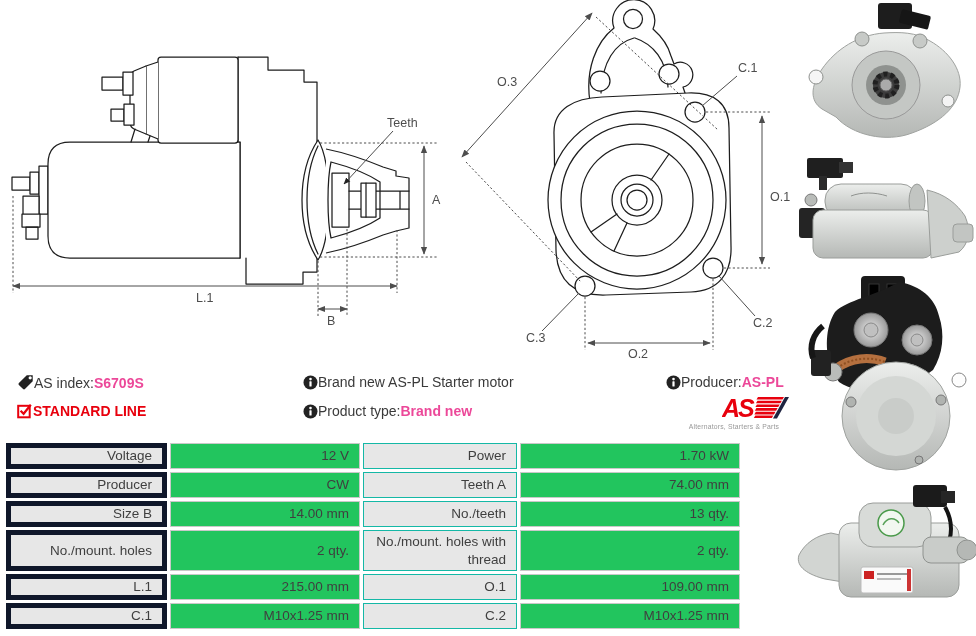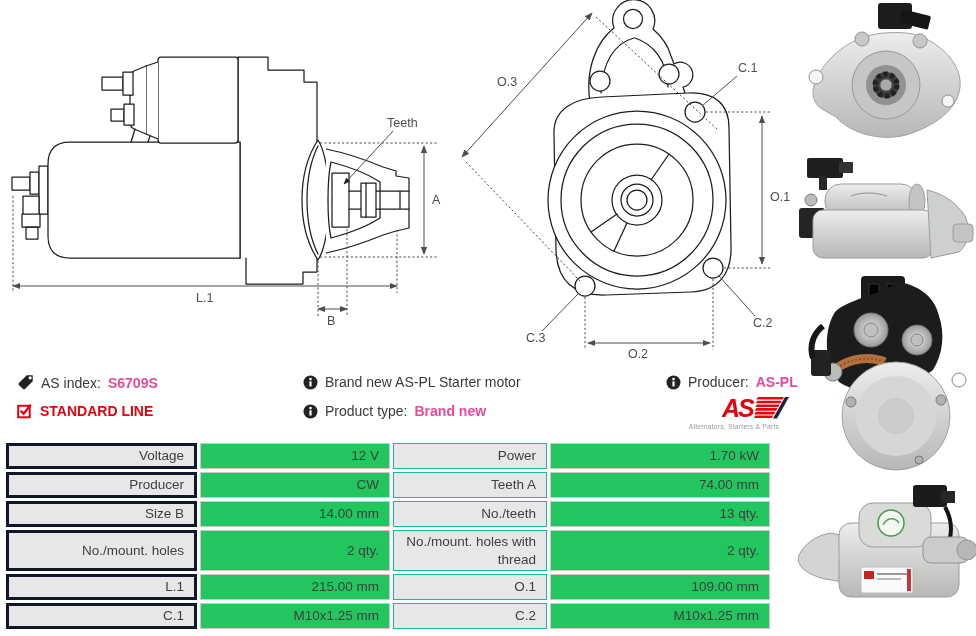--- a/index.html
+++ b/index.html
@@ -7,32 +7,32 @@
         font-family:"Liberation Sans",sans-serif;color:#3a3a3a;}
   .abs{position:absolute;}
   svg text{font-family:"Liberation Sans",sans-serif;}
   
   .ol{fill:none;stroke:#1d1d1d;stroke-width:1.25;stroke-linejoin:round;stroke-linecap:round;}
   .olw{fill:#fff;stroke:#1d1d1d;stroke-width:1.25;stroke-linejoin:round;}
   .dim{stroke:#4d4d4d;stroke-width:1;fill:none;}
   .dot{stroke-dasharray:2.2 2.2;}
   .dimtxt{font-size:12.5px;fill:#4d4d4d;}
   
-  .info-item{position:absolute;display:flex;align-items:center;gap:7px;font-size:14px;color:#3a3a3a;white-space:nowrap;}
+  .info-item{position:absolute;display:flex;align-items:center;font-size:14px;color:#3a3a3a;white-space:nowrap;}
   .info-item .strong{font-weight:bold;color:#ec4899;}
   .standard{color:var(--red,#e8000d);font-weight:bold;}
   .icon{display:inline-flex;flex:0 0 auto;}
   .tagline{position:absolute;font-size:6.8px;color:#989898;letter-spacing:.2px;text-align:center;white-space:nowrap;}
   
   .spec{position:absolute;left:6px;top:443px;}
   .spec-row{display:flex;margin-bottom:3px;}
   .gap-top{margin-top:3px;}
   .cell{box-sizing:border-box;display:flex;align-items:center;justify-content:flex-end;
         text-align:right;padding:2px 10px 2px 6px;font-size:13.5px;color:#3f3f3f;line-height:1.3;margin-right:3px;}
-  .lbl{width:191px;background:#e7e7e7;border:3px solid #0f172a;}
+  .lbl{width:161px;background:#e7e7e7;border:5px solid #0f172a;}
   .val{width:190px;background:#22c55e;border:1px solid #c9c9c9;}
   .lbl2{width:154px;background:#e7e7e7;border:1px solid #14b8a6;}
   .val2{width:220px;background:#22c55e;border:1px solid #c9c9c9;margin-right:0;}
   .h26{height:26px;} .h41{height:41px;}
 </style>
 </head>
 <body>
 
 <div class="page">
 

